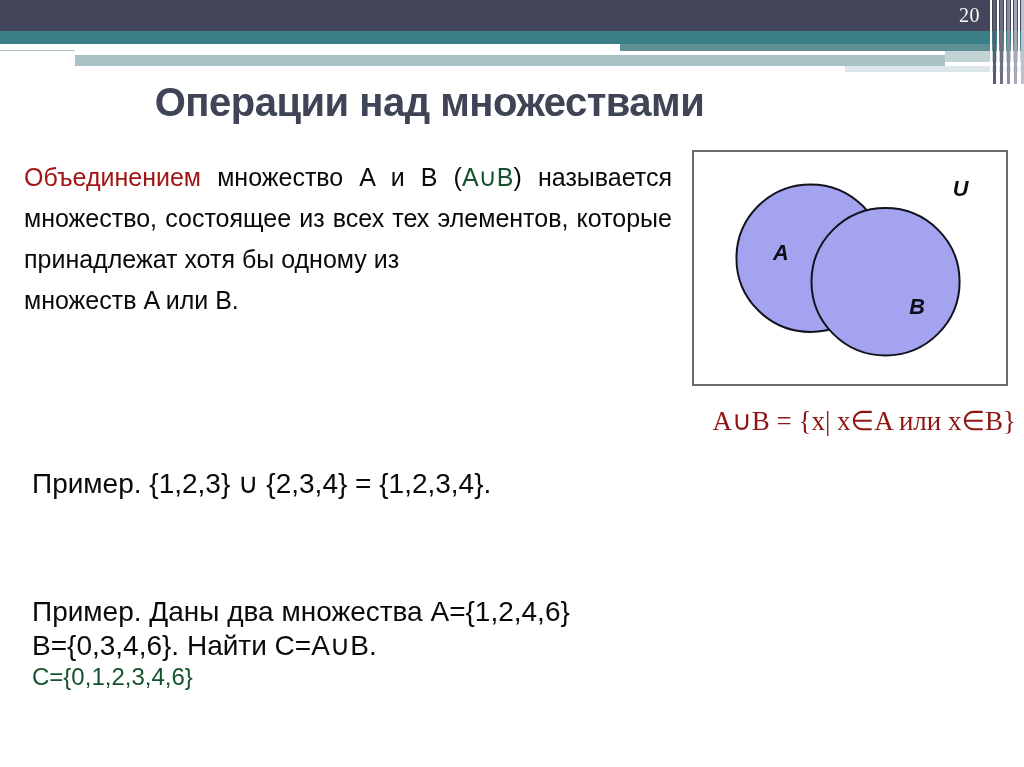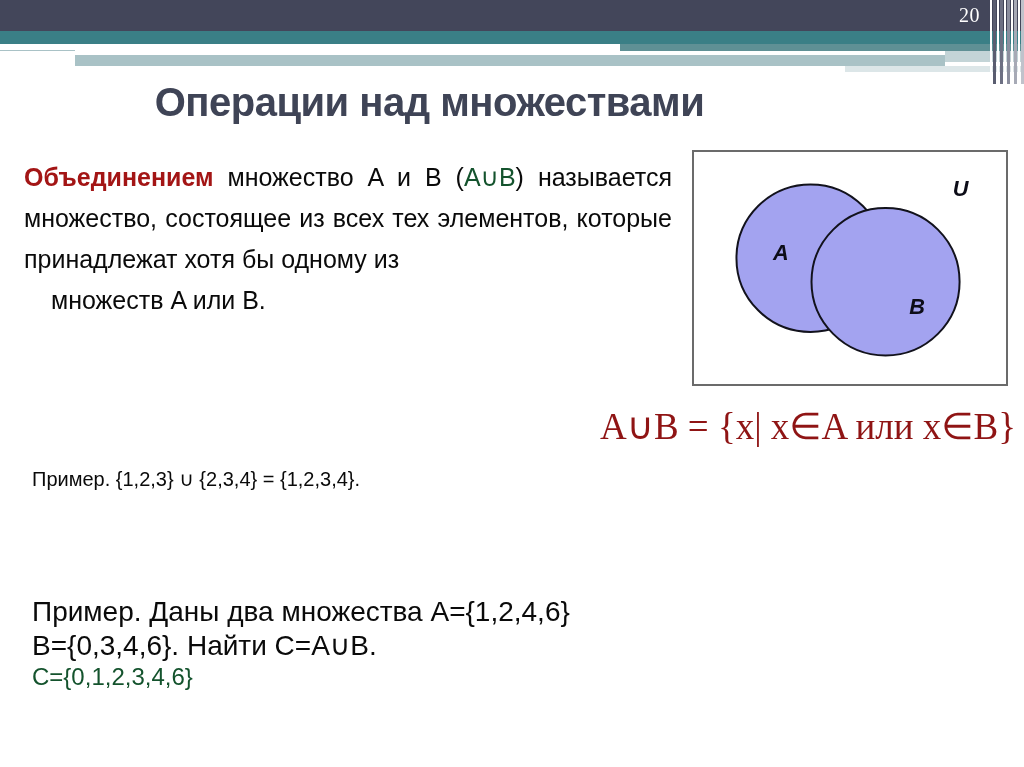--- a/index.html
+++ b/index.html
@@ -126,29 +126,28 @@
     left: 24px; top: 157px;
     width: 648px;
     font-size: 25px;
     line-height: 41px;
     color: #0a0a0a;
     text-align: justify;
     text-justify: inter-word;
   }
   .definition .term {
     color: #a31515;
-    font-weight: bold;
+    font-weight: normal;
   }
   .definition .redop {
     color: #a31515;
   }
   .definition .lastline {
     display: block;
     text-align: left;
-    margin-left: 27px;
   }
 
   
   .venn-box {
     position: absolute;
     left: 692px; top: 150px;
     width: 316px; height: 236px;
     border: 2px solid #6b6b6b;
     background: #ffffff;
     box-sizing: border-box;
@@ -159,30 +158,30 @@
     height: 100%;
   }
 
   
   .formula {
     position: absolute;
     left: 560px; top: 405px;
     width: 456px;
     text-align: right;
     font-family: "Liberation Serif", serif;
-    font-size: 37px;
+    font-size: 27px;
     color: #8f1414;
     white-space: nowrap;
   }
 
   
   .example-1 {
     position: absolute;
     left: 32px; top: 467px;
-    font-size: 20px;
+    font-size: 28px;
     color: #0a0a0a;
     white-space: nowrap;
   }
   .example-2 {
     position: absolute;
     left: 32px; top: 595px;
     font-size: 28px;
     line-height: 34px;
     color: #0a0a0a;
   }

